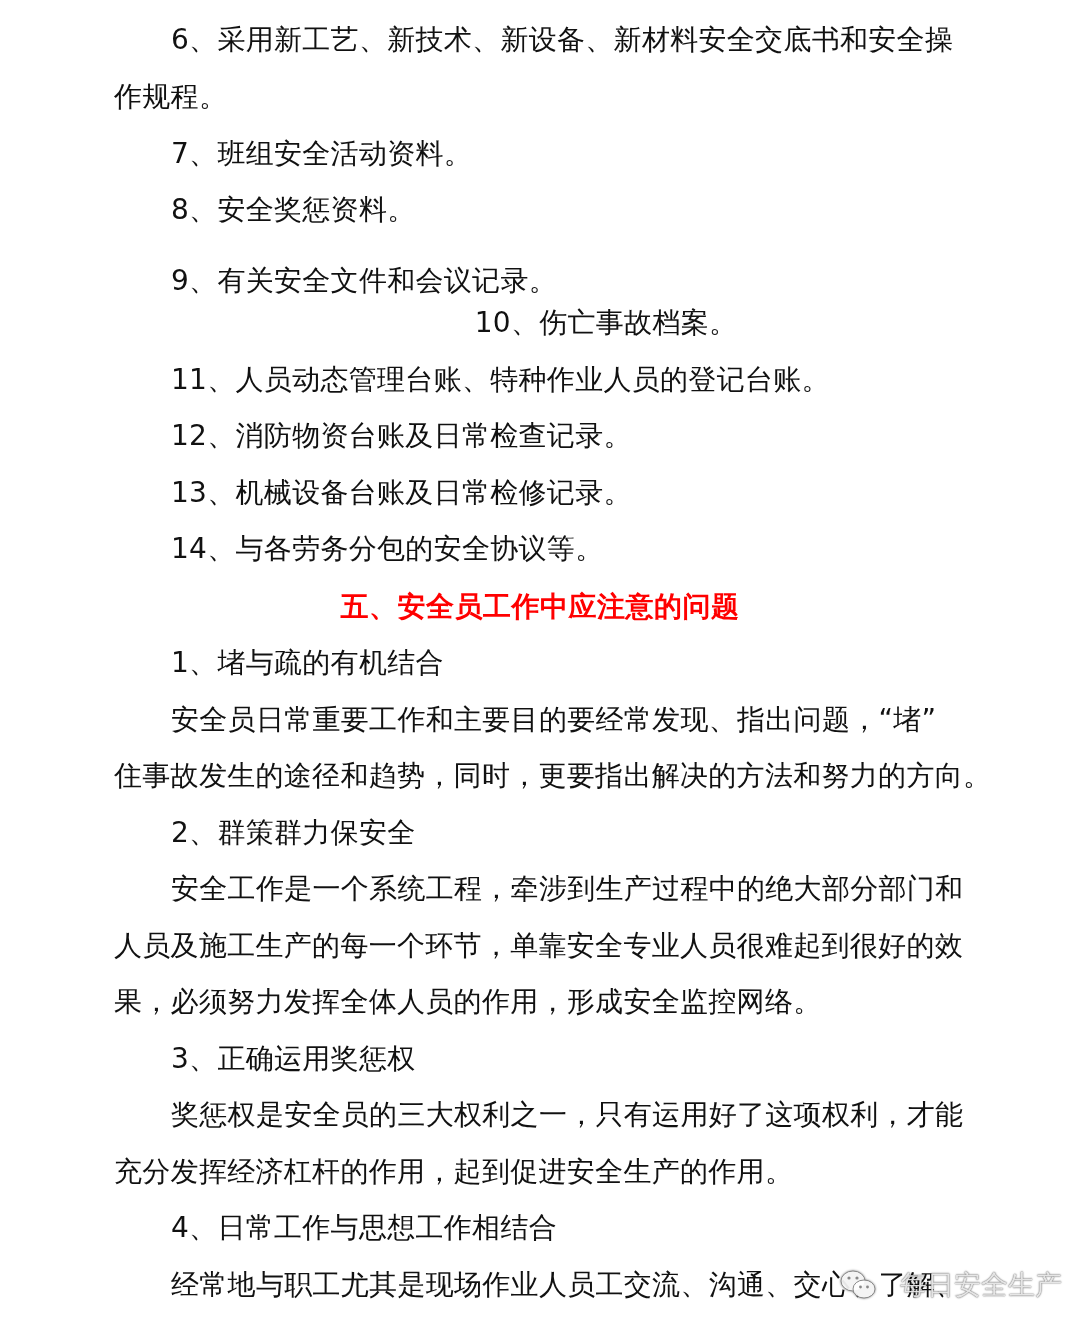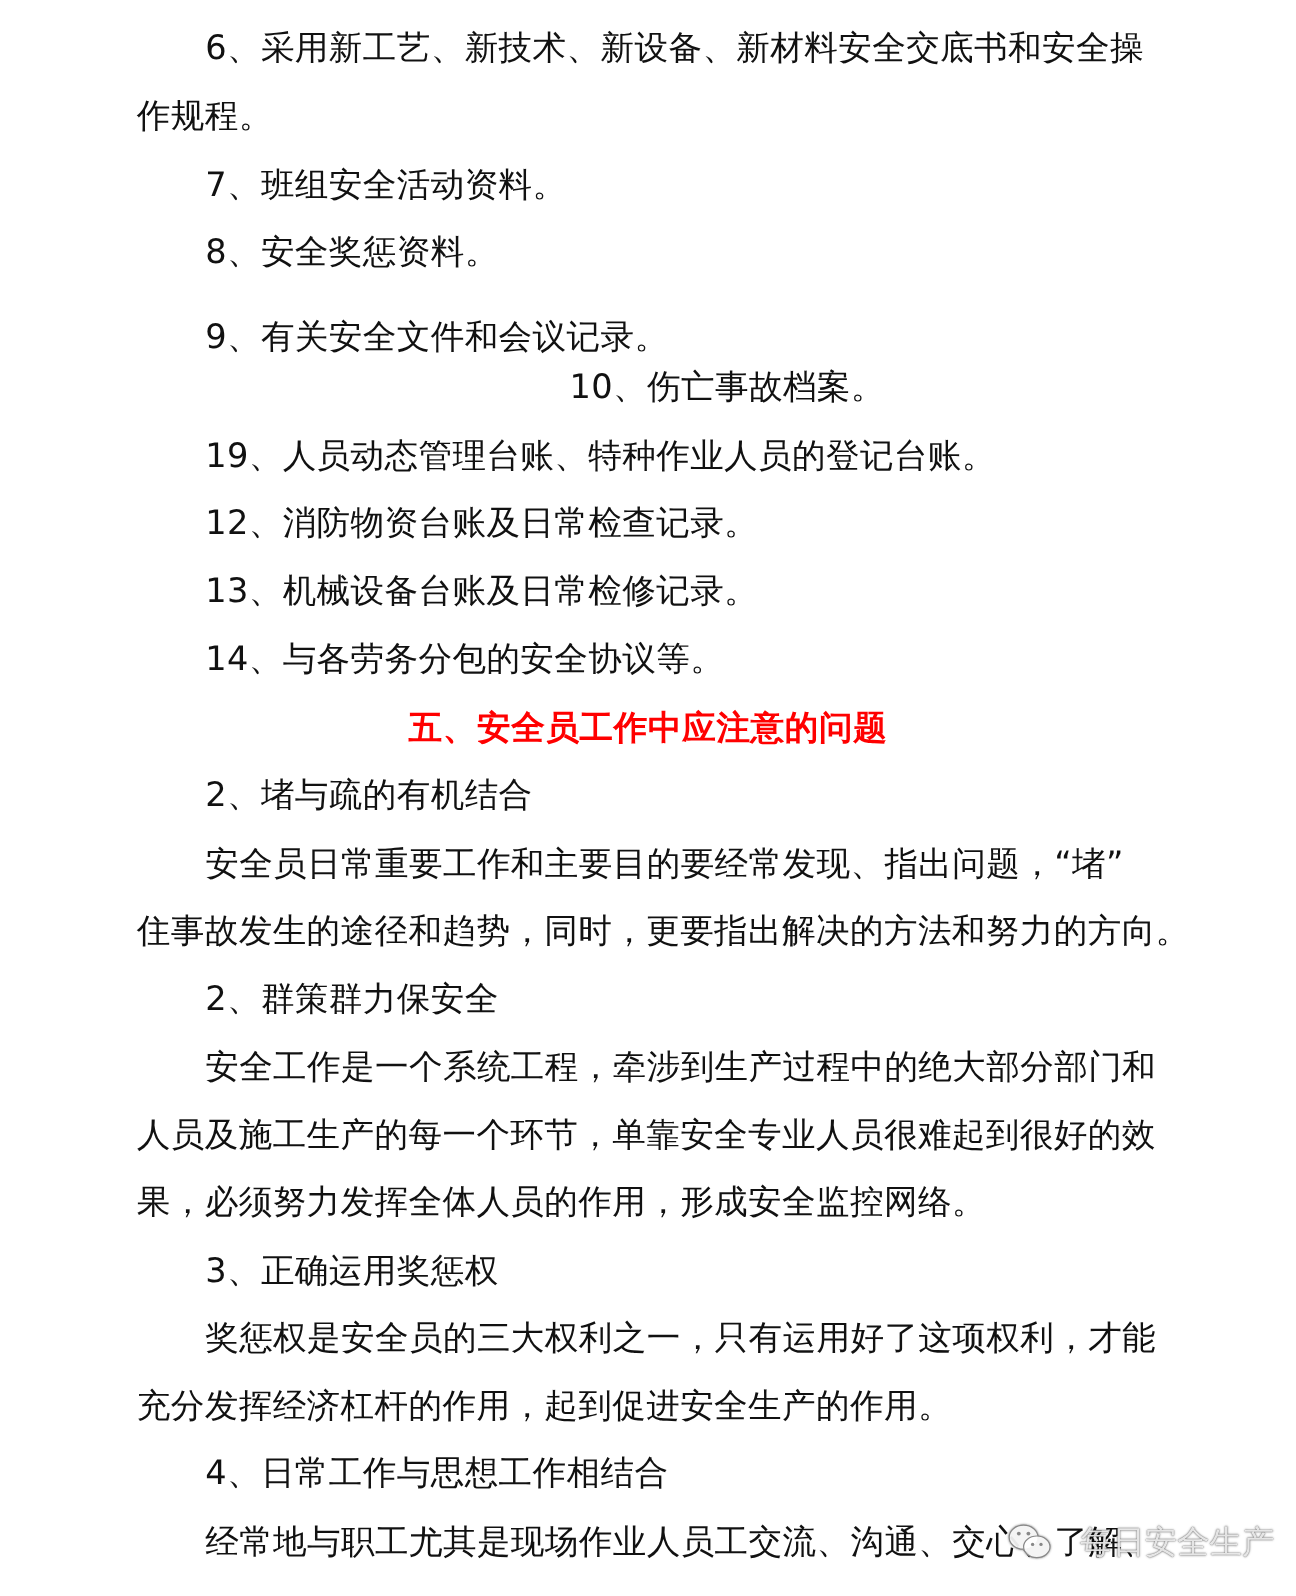--- a/index.html
+++ b/index.html
@@ -70,28 +70,28 @@
 
 <div class="page">
 
   <div class="line indent" style="top:20px;">6、采用新工艺、新技术、新设备、新材料安全交底书和安全操</div>
   <div class="line" style="top:77px;">作规程。</div>
 
   <div class="line indent" style="top:134px;">7、班组安全活动资料。</div>
   <div class="line indent" style="top:190px;">8、安全奖惩资料。</div>
   <div class="line indent" style="top:261px;">9、有关安全文件和会议记录。</div>
   <div class="line indent" style="top:303px;text-align:center;">10、伤亡事故档案。</div>
-  <div class="line indent" style="top:360px;">19、人员动态管理台账、特种作业人员的登记台账。</div>
+  <div class="line indent" style="top:360px;">11、人员动态管理台账、特种作业人员的登记台账。</div>
   <div class="line indent" style="top:416px;">12、消防物资台账及日常检查记录。</div>
   <div class="line indent" style="top:473px;">13、机械设备台账及日常检修记录。</div>
   <div class="line indent" style="top:529px;">14、与各劳务分包的安全协议等。</div>
 
   <div class="heading" style="top:587px;">五、安全员工作中应注意的问题</div>
 
-  <div class="line indent" style="top:643px;">2、堵与疏的有机结合</div>
+  <div class="line indent" style="top:643px;">1、堵与疏的有机结合</div>
   <div class="line indent" style="top:700px;">安全员日常重要工作和主要目的要经常发现、指出问题，“堵”</div>
   <div class="line" style="top:756px;">住事故发生的途径和趋势，同时，更要指出解决的方法和努力的方向。</div>
 
   <div class="line indent" style="top:813px;">2、群策群力保安全</div>
   <div class="line indent" style="top:869px;">安全工作是一个系统工程，牵涉到生产过程中的绝大部分部门和</div>
   <div class="line" style="top:926px;">人员及施工生产的每一个环节，单靠安全专业人员很难起到很好的效</div>
   <div class="line" style="top:982px;">果，必须努力发挥全体人员的作用，形成安全监控网络。</div>
 
   <div class="line indent" style="top:1039px;">3、正确运用奖惩权</div>
   <div class="line indent" style="top:1095px;">奖惩权是安全员的三大权利之一，只有运用好了这项权利，才能</div>

